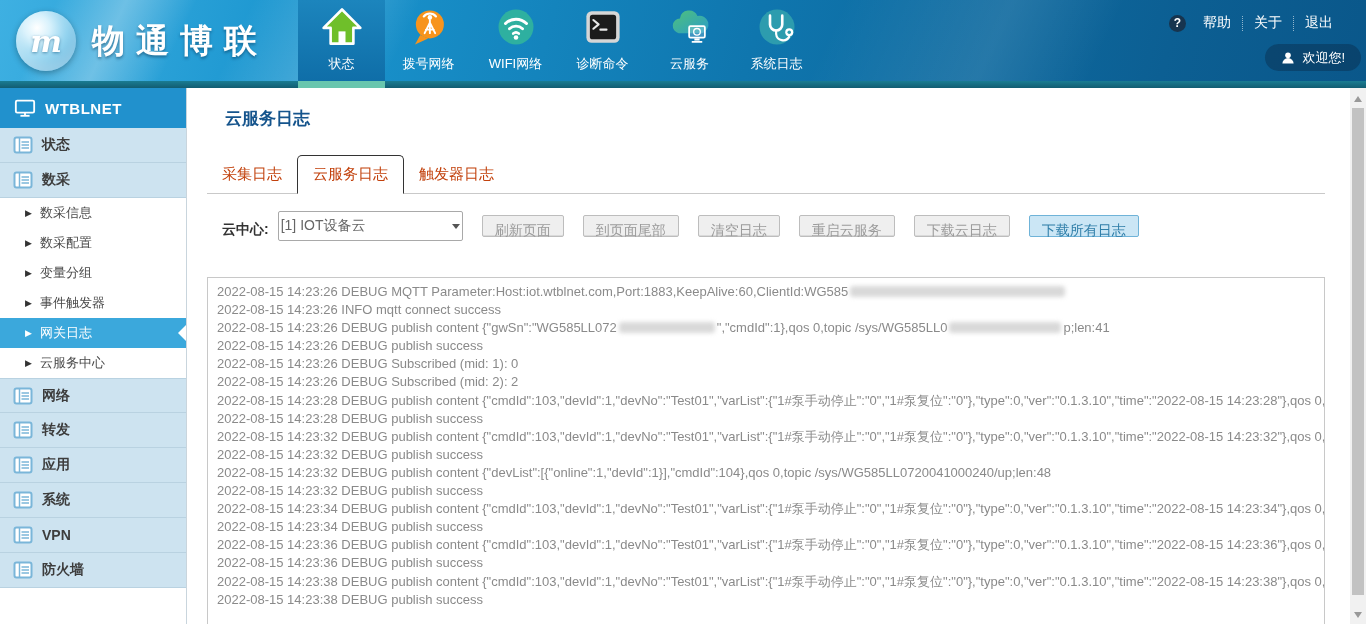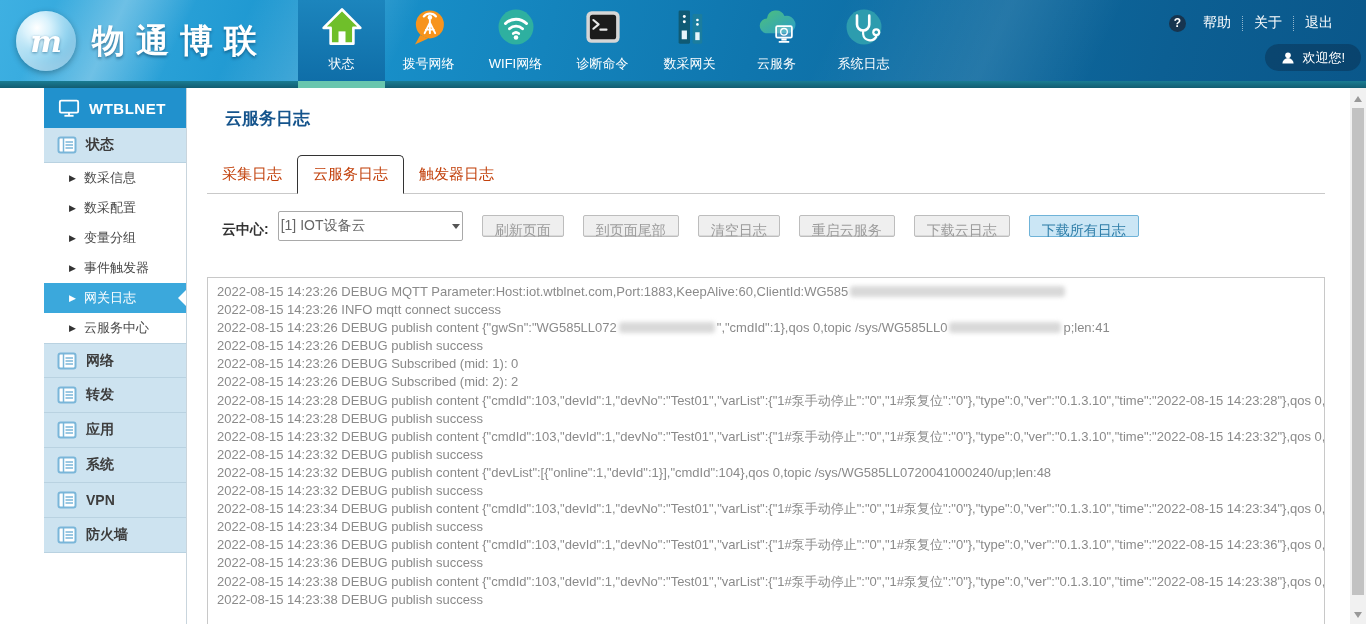--- a/index.html
+++ b/index.html
@@ -37,21 +37,21 @@
     font-weight:bold; display:flex; align-items:center; justify-content:center; margin-right:6px; }
   .hlink { color:#fff; font-size:14px; padding:0 11px; cursor:pointer; text-decoration:none; white-space:nowrap; }
   .hsep { height:15px; border-left:1px dotted rgba(255,255,255,.55); }
 
   .welcome-pill { position:absolute; top:44px; right:5px; height:27px; border-radius:14px;
     background:rgba(9,44,75,.45); display:flex; align-items:center; gap:7px; padding:0 16px;
     color:#fff; font-size:13px; cursor:pointer; white-space:nowrap; }
 
   
   .sidebar { position:absolute; top:88px; left:0; width:187px; bottom:0; background:#fff;
-    border-right:1px solid #c9d5dd; z-index:5;padding-left:44px; }
+    border-right:1px solid #c9d5dd; z-index:5; }
   .sb-head { height:40px; background:#2191cd; display:flex; align-items:center; gap:9px;
     padding-left:14px; color:#fff; font-weight:bold; font-size:15px; letter-spacing:.5px; }
   .sb-section { height:35px; display:flex; align-items:center; gap:9px; padding-left:13px;
     background:#cde3f0; border-bottom:1px solid #b9d2e1; font-size:14px; font-weight:bold;
     color:#3d3d3d; cursor:pointer; }
   .sb-section.bt { border-top:1px solid #b9d2e1; }
   .sb-sub { height:30px; display:flex; align-items:center; gap:8px; padding-left:25px;
     background:#fff; font-size:13px; color:#4a4a4a; cursor:pointer; position:relative; }
   .sb-sub .arr { font-size:9px; color:#333; line-height:1; }
   .sb-sub.active { background:#3ba8dc; color:#fff; }
@@ -146,35 +146,20 @@
             <rect x="9" y="10" width="30" height="28" rx="3" fill="#1c1c1c"></rect>
             <path d="M13 16 L19 21 L13 26" stroke="#e8e8e8" stroke-width="2.4" fill="none" stroke-linecap="round" stroke-linejoin="round"></path>
             <line x1="21" y1="27" x2="28" y2="27" stroke="#e8e8e8" stroke-width="2.4" stroke-linecap="round"></line>
           </svg>
       </div>
       <div class="nav-label">诊断命令</div>
     </div>
     <div class="nav-item">
       <div class="nav-icon">
         <svg width="42" height="42" viewBox="0 0 48 48">
-            <rect x="11" y="5" width="13" height="38" rx="1.5" fill="#0f5a74"></rect>
-            <rect x="27" y="9" width="11" height="34" rx="1.5" fill="#1b7d9e"></rect>
-            <circle cx="17.5" cy="12" r="1.7" fill="#fff"></circle>
-            <circle cx="17.5" cy="18" r="1.7" fill="#fff"></circle>
-            <rect x="14.5" y="28" width="6" height="10" fill="#e8f4fa"></rect>
-            <circle cx="32.5" cy="16" r="1.5" fill="#fff"></circle>
-            <circle cx="32.5" cy="21" r="1.5" fill="#fff"></circle>
-            <rect x="30" y="30" width="5" height="9" fill="#e8f4fa"></rect>
-          </svg>
-      </div>
-      <div class="nav-label">数采网关</div>
-    </div>
-    <div class="nav-item">
-      <div class="nav-icon">
-        <svg width="42" height="42" viewBox="0 0 48 48">
             <defs>
               <linearGradient id="cg1" x1="0" y1="0" x2="1" y2="1">
                 <stop offset="0" stop-color="#4fc07a"></stop>
                 <stop offset="1" stop-color="#2a9ec9"></stop>
               </linearGradient>
             </defs>
             <path d="M11 31 a8.5 8.5 0 0 1 1.5-16.8 a10.5 10.5 0 0 1 20-2.8 a8.5 8.5 0 0 1 5 19.6 Z" fill="url(#cg1)"></path>
             <rect x="23" y="23" width="18" height="13" rx="1.5" fill="rgba(255,255,255,.2)" stroke="#fff" stroke-width="2"></rect>
             <circle cx="32" cy="29.5" r="3.8" fill="none" stroke="#fff" stroke-width="1.5"></circle>
             <rect x="29" y="37" width="6" height="2.5" fill="#fff"></rect>
@@ -229,20 +214,30 @@
 
   <div class="sb-section">
     <svg width="20" height="20" viewBox="0 0 20 20">
         <rect x="1.5" y="2.5" width="17" height="15" rx="2" fill="#fff" stroke="#7ab6d9" stroke-width="2"></rect>
         <line x1="6.5" y1="2.5" x2="6.5" y2="17.5" stroke="#7ab6d9" stroke-width="1.5"></line>
         <line x1="8.5" y1="7" x2="16" y2="7" stroke="#7ab6d9" stroke-width="1.5"></line>
         <line x1="8.5" y1="10" x2="16" y2="10" stroke="#7ab6d9" stroke-width="1.5"></line>
         <line x1="8.5" y1="13" x2="16" y2="13" stroke="#7ab6d9" stroke-width="1.5"></line>
       </svg>
     <span>状态</span>
+  </div>
+  <div class="sb-section">
+    <svg width="20" height="20" viewBox="0 0 20 20">
+        <rect x="1.5" y="2.5" width="17" height="15" rx="2" fill="#fff" stroke="#7ab6d9" stroke-width="2"></rect>
+        <line x1="6.5" y1="2.5" x2="6.5" y2="17.5" stroke="#7ab6d9" stroke-width="1.5"></line>
+        <line x1="8.5" y1="7" x2="16" y2="7" stroke="#7ab6d9" stroke-width="1.5"></line>
+        <line x1="8.5" y1="10" x2="16" y2="10" stroke="#7ab6d9" stroke-width="1.5"></line>
+        <line x1="8.5" y1="13" x2="16" y2="13" stroke="#7ab6d9" stroke-width="1.5"></line>
+      </svg>
+    <span>数采</span>
   </div>
 
   <div class="sb-sub">
       <span class="arr">▶</span>
       <span>数采信息</span>
     </div>
   <div class="sb-sub">
       <span class="arr">▶</span>
       <span>数采配置</span>
     </div>

